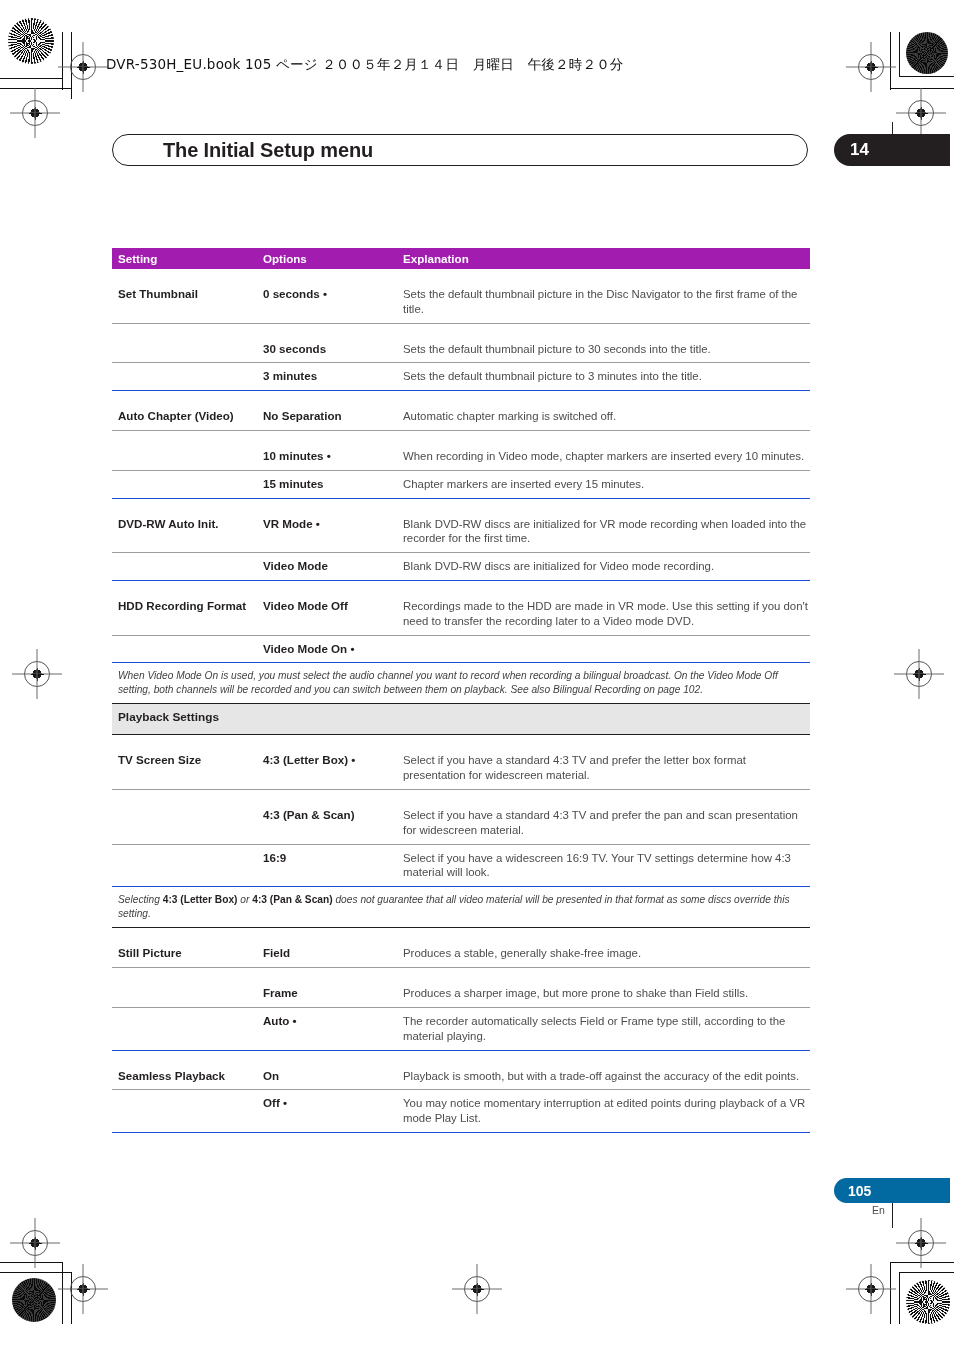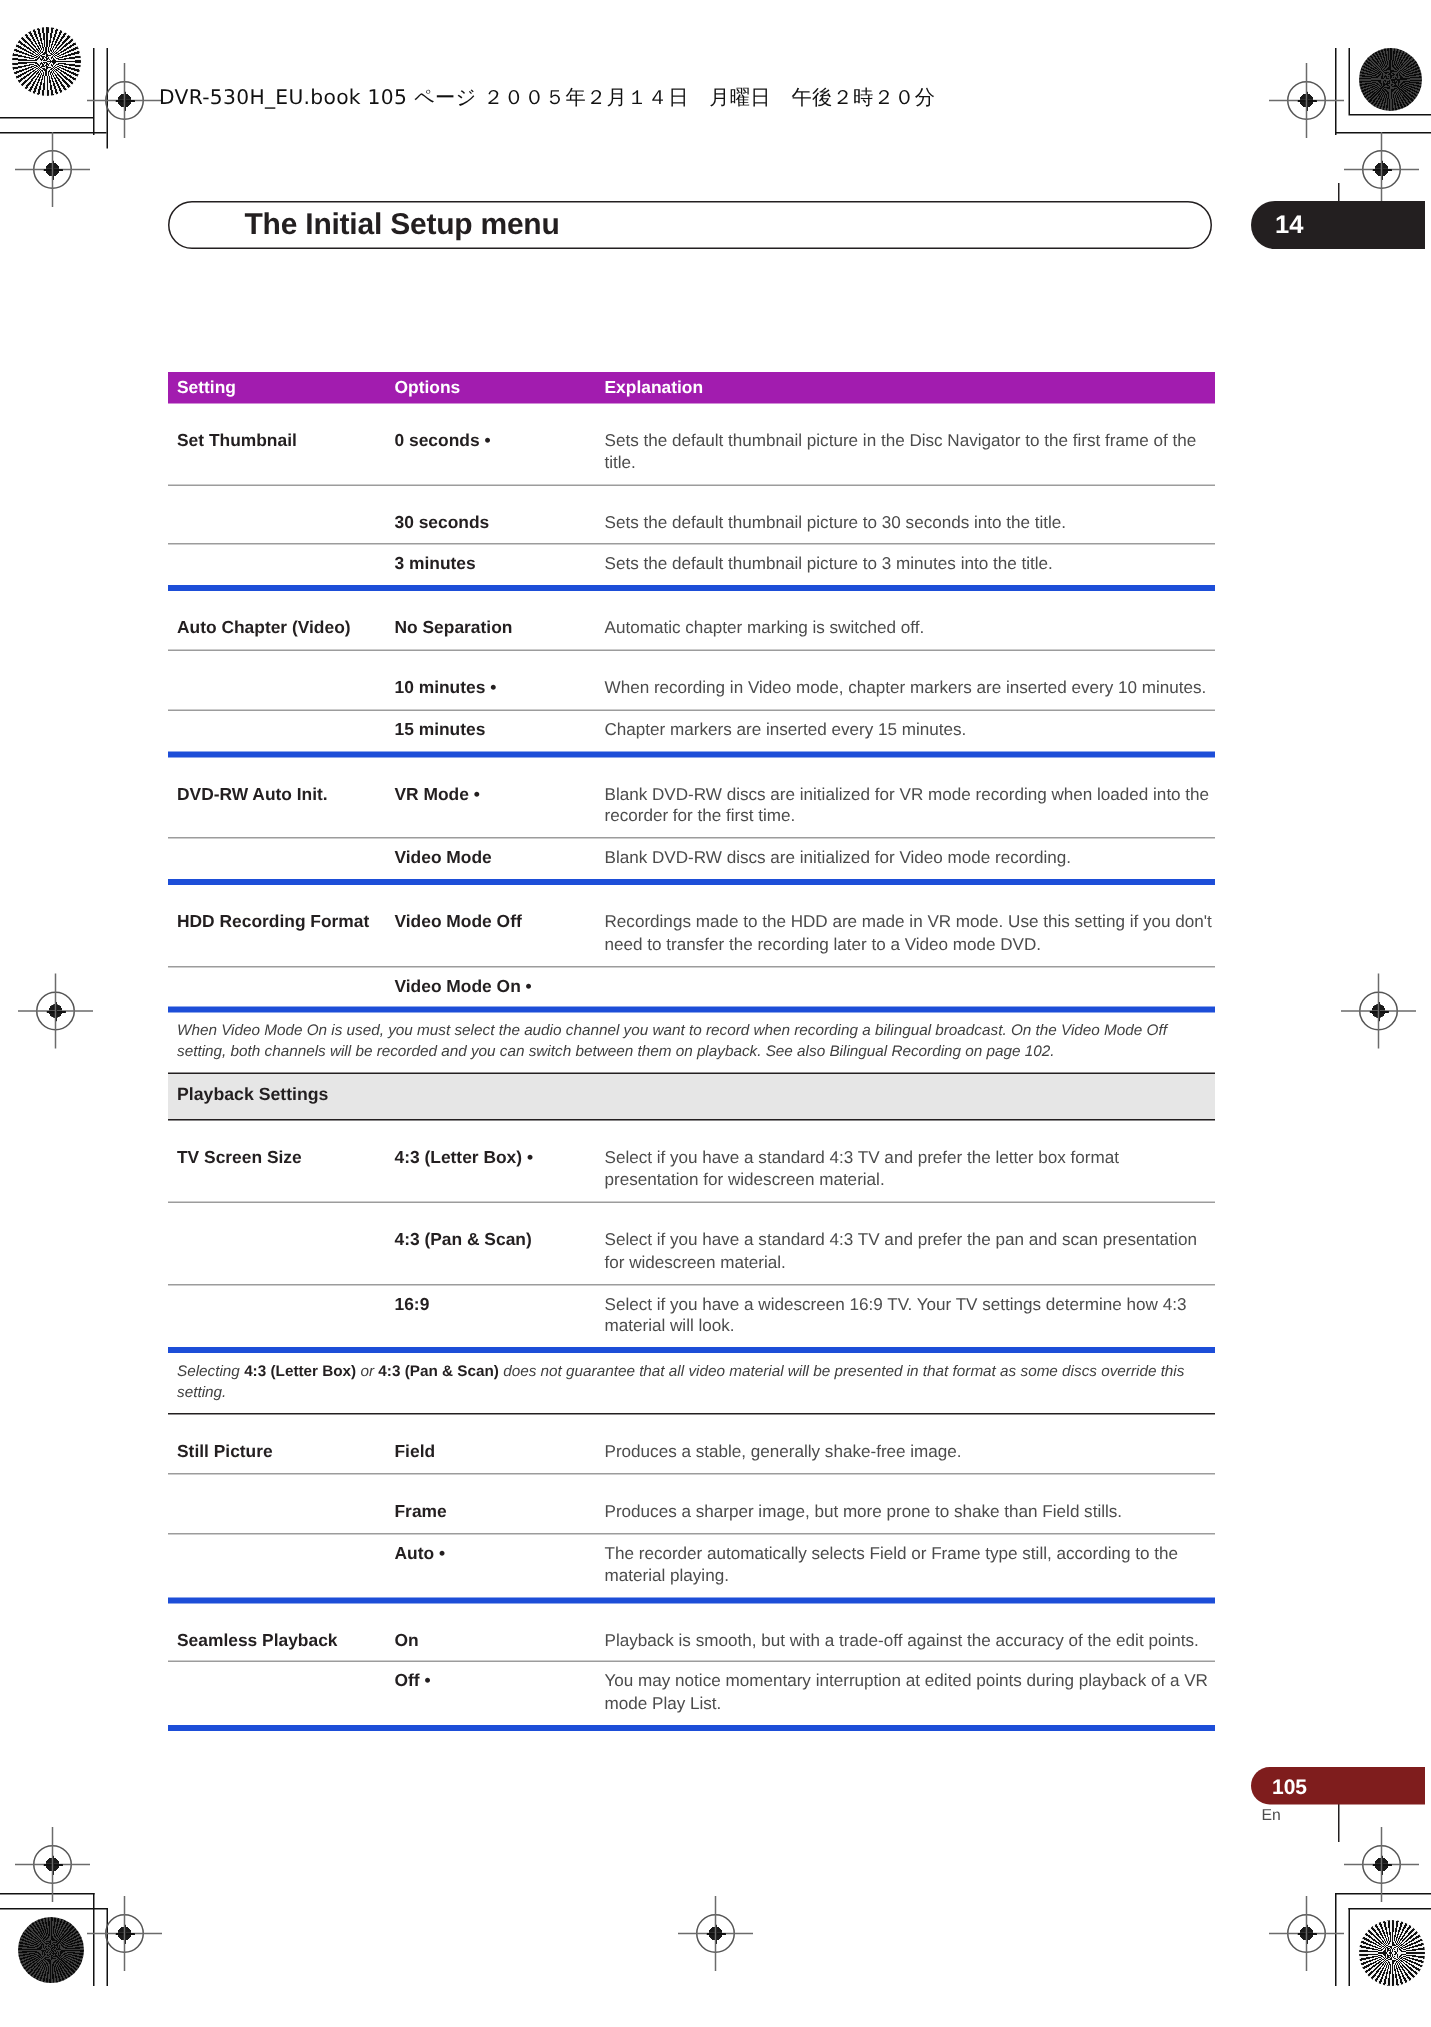--- a/index.html
+++ b/index.html
@@ -84,21 +84,21 @@
     background:#a21caf; color:#ffffff;
     display:flex; height:21px; align-items:center;
     font-weight:bold; font-size:11.6px;
   }
   .c1 { width:151px; flex:0 0 151px; padding-left:6px; }
   .c2 { width:140px; flex:0 0 140px; }
   .c3 { flex:1 1 auto; }
 
   .row {
     display:flex;
-    border-bottom:4px solid #1d4ed8;
+    border-bottom:1px solid #1d4ed8;
     padding:5px 0 6px 0;
     align-items:flex-start;
   }
   .row.thin { border-bottom:1px solid #9c9c9c;margin-top:12px; }
   .row .c1 {
     font-weight:bold; font-size:11.6px; color:#231f20;
     line-height:14.6px; padding-top:1px;
   }
   .row .c2 {
     font-weight:bold; font-size:11.6px; color:#231f20;
@@ -121,26 +121,26 @@
     background:#e6e6e6;
     border-bottom:1px solid #231f20;
     font-weight:bold; font-size:11.8px; color:#231f20;
     padding:6px 0 10px 6px;
   }
 
   
   .page-badge {
     position:absolute; left:834px; top:1178px;
     width:116px; height:25px;
-    background:#7f1d1d; border-radius:13px 0 0 13px;
+    background:#0369a1; border-radius:13px 0 0 13px;
     color:#fff; font-weight:bold; font-size:14px;
     display:flex; align-items:center; padding-left:14px;
   }
   .page-lang {
-    position:absolute; left:841px; top:1204px;
+    position:absolute; left:872px; top:1204px;
     font-size:10.5px; color:#4c4c4c;
   }
   .footer-tick {
     position:absolute; left:892px; top:1202px; width:1.4px; height:26px; background:#231f20;
   }
 </style>
 </head>
 <body>
 
 <div>

